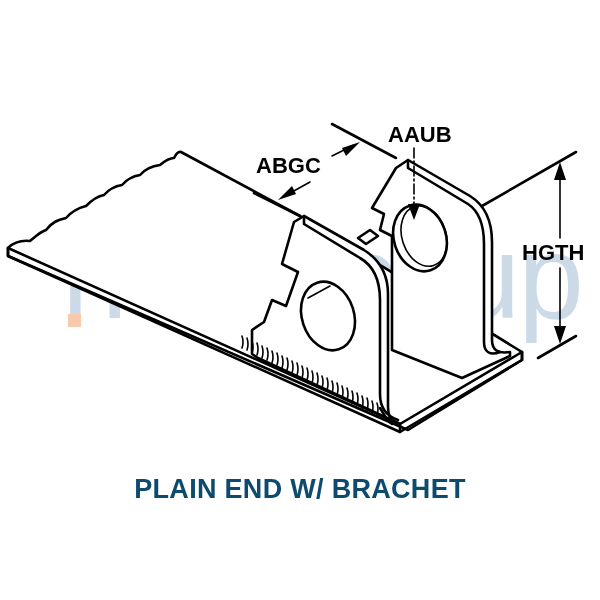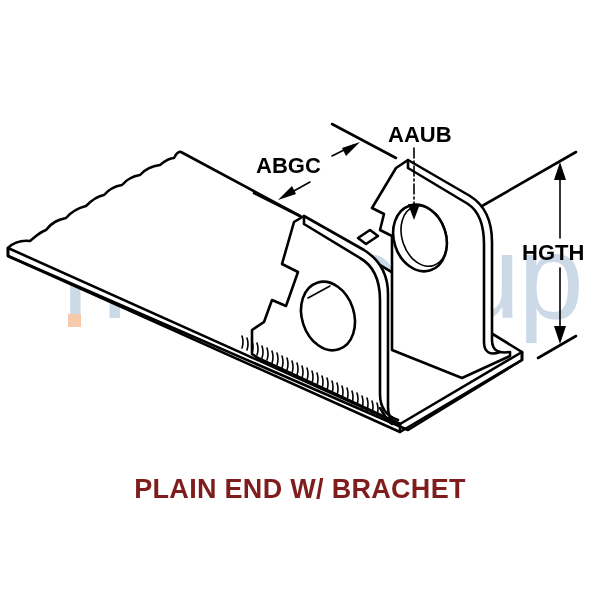--- a/index.html
+++ b/index.html
@@ -32,21 +32,21 @@
     }
     .caption {
       position: absolute;
       left: 0;
       width: 600px;
       top: 474px;
       text-align: center;
       font-family: "Liberation Sans", sans-serif;
       font-weight: bold;
       font-size: 27px;
-      color: #7f1d1d;
+      color: #0c4a6e;
       letter-spacing: 0.3px;
     }
     .watermark {
       position: absolute;
       left: 62px;
       top: 218px;
       font-family: "Liberation Sans", sans-serif;
       font-size: 118px;
       color: #b9cde0;
       opacity: 0.72;

